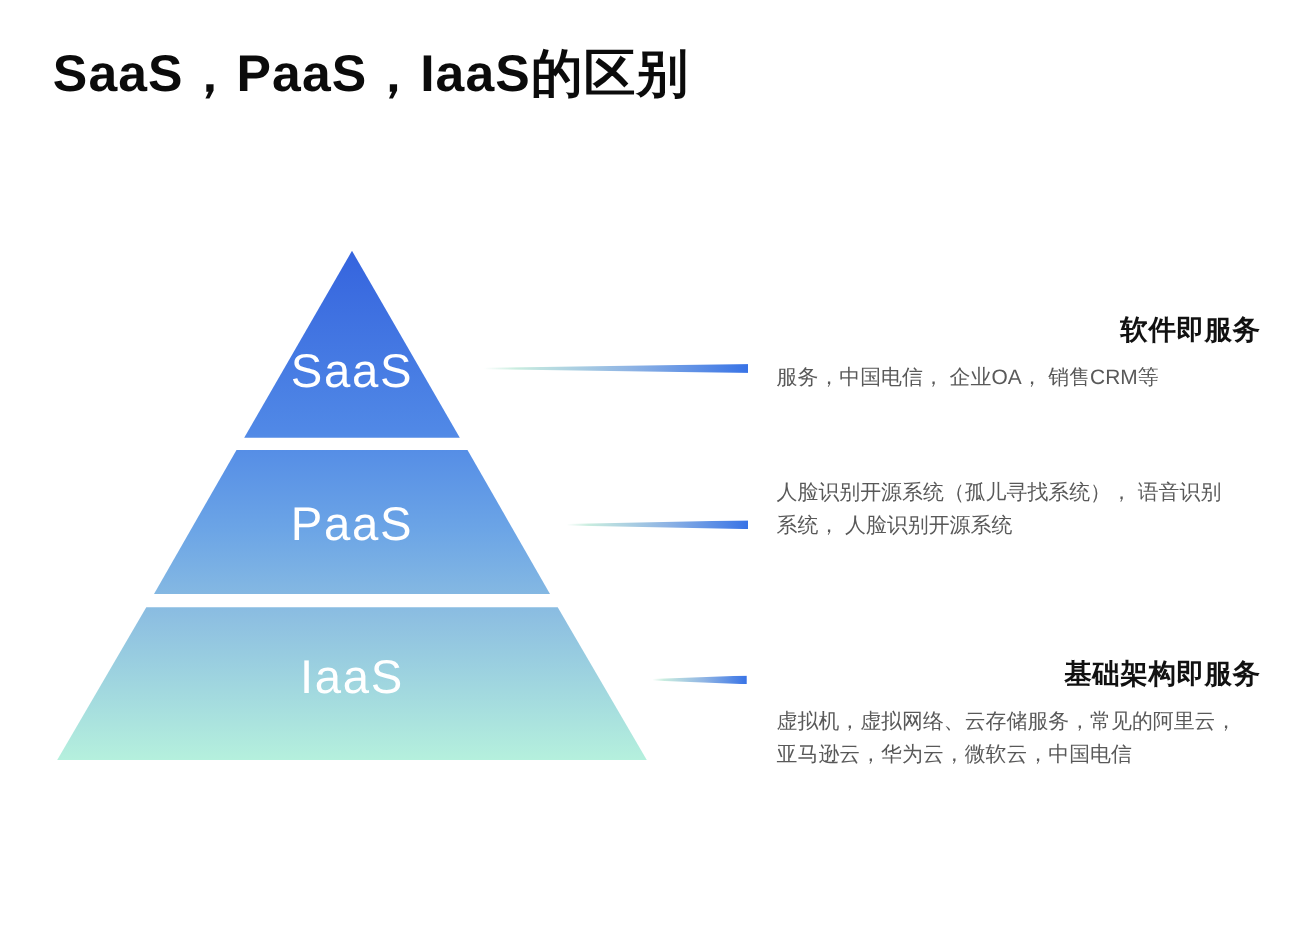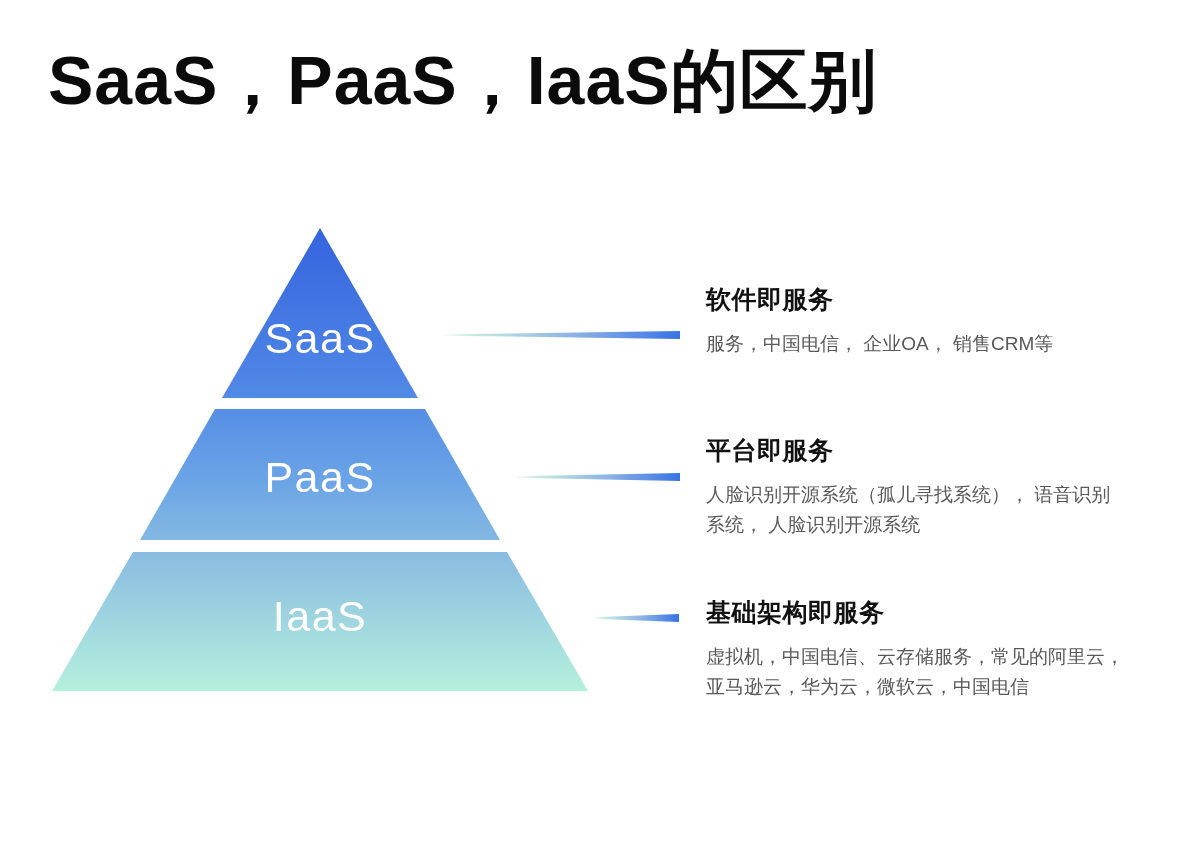--- a/index.html
+++ b/index.html
@@ -11,21 +11,21 @@
   }
   .canvas {
     position: relative;
     width: 1190px; height: 841px;
     background: var(--background, #fff);
   }
   .page-title {
     position: absolute;
     left: 48px; top: 36px;
     margin: 0;
-    font-size: 68px;
+    font-size: 47px;
     font-weight: 800;
     letter-spacing: 1px;
     color: var(--title-color, #0b0b0b);
     white-space: nowrap;
     text-align: right;
   }
   .pyramid-svg {
     position: absolute;
     left: 40px; top: 220px;
   }
@@ -55,20 +55,21 @@
   }
   .section.s1 { top: 283px; }
   .section.s2 { top: 434px; }
   .section.s3 { top: 596px; }
   .section h2 {
     margin: 0 0 13px 0;
     font-size: 25px;
     font-weight: 700;
     letter-spacing: 0.5px;
     color: var(--heading-color, #111);
+    text-align: right;
   }
   .section .body-line {
     font-size: 19px;
     line-height: 30px;
     color: var(--body-color, #595959);
     white-space: nowrap;
   }
 </style>
 </head>
 <body>
@@ -100,24 +101,23 @@
   <div class="connector saas"></div>
   <div class="connector paas"></div>
   <div class="connector iaas"></div>
 
   <div class="section s1">
     <h2>软件即服务</h2>
     <div class="body-line">服务，中国电信， 企业OA， 销售CRM等</div>
   </div>
 
   <div class="section s2">
-    <h2>平台即服务</h2>
     <div class="body-line">人脸识别开源系统（孤儿寻找系统）， 语音识别</div>
     <div class="body-line">系统， 人脸识别开源系统</div>
   </div>
 
   <div class="section s3">
     <h2>基础架构即服务</h2>
-    <div class="body-line">虚拟机，中国电信、云存储服务，常见的阿里云，</div>
+    <div class="body-line">虚拟机，虚拟网络、云存储服务，常见的阿里云，</div>
     <div class="body-line">亚马逊云，华为云，微软云，中国电信</div>
   </div>
 
 </div>
 
 </body></html>

